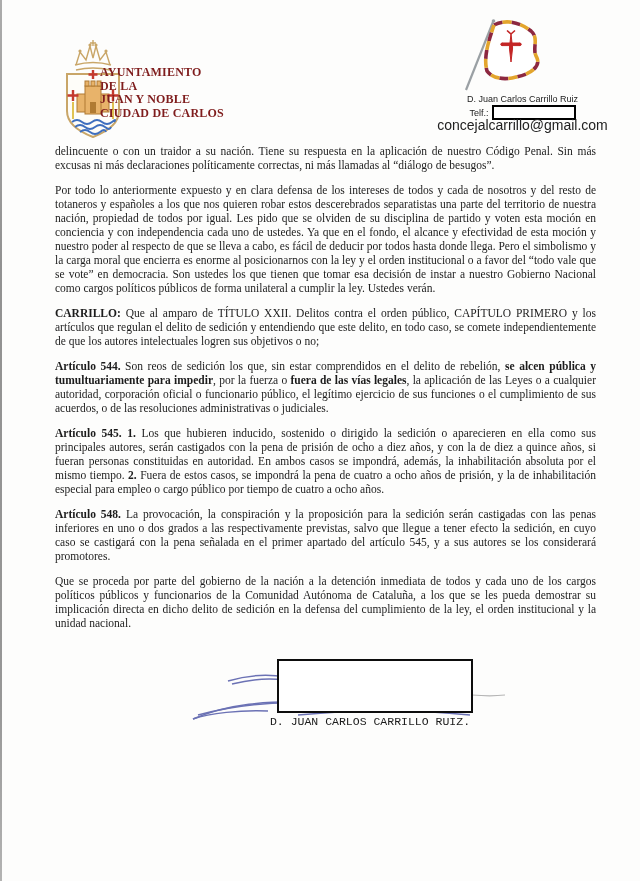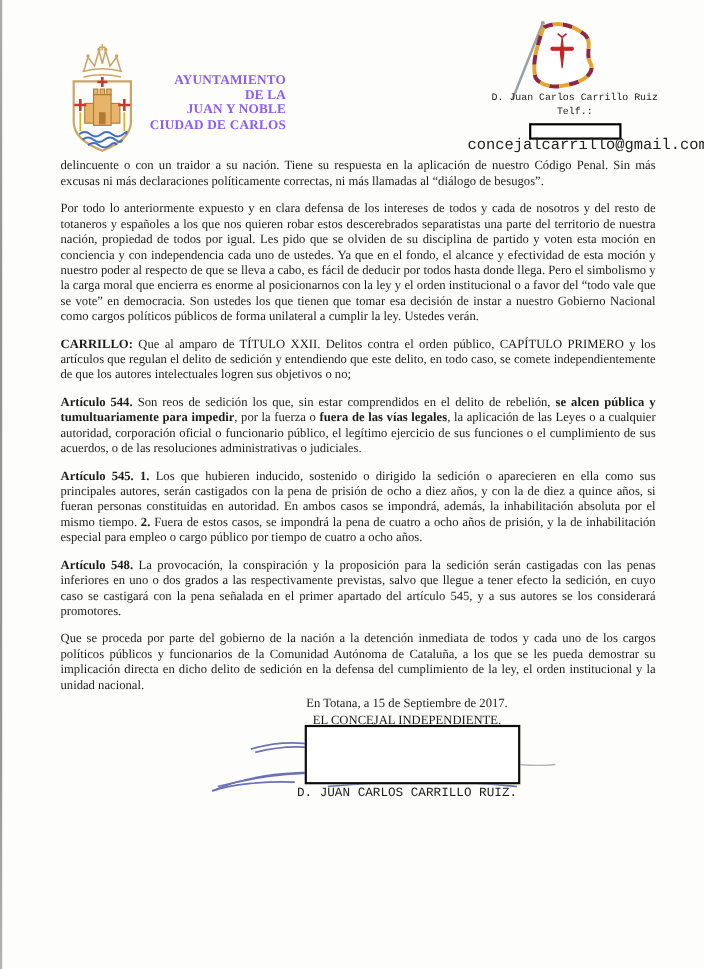--- a/index.html
+++ b/index.html
@@ -2,28 +2,28 @@
 <html><head>
 <meta charset="utf-8">
 <style>
   html,body{margin:0;padding:0;background:#e8e8e8;}
   .page{position:relative;width:640px;height:881px;background:#fdfdfc;overflow:hidden;
         font-family:"Liberation Serif",serif;color:#1c1c1c;}
   .scan-edge-left{position:absolute;left:0;top:0;width:2px;height:100%;
         background:linear-gradient(#6a6a6a,#3a3a3a 30%,#444 80%,#777);opacity:.55;}
   
   .crest{position:absolute;left:52px;top:34px;width:82px;height:108px;}
-  .org-block{position:absolute;left:100px;top:66px;width:160px;text-align:right;
-        font-weight:bold;font-size:12px;line-height:13.5px;letter-spacing:.2px;color:#8b5cf6;}
+  .org-block{position:absolute;left:100px;top:66px;width:160px;text-align:left;
+        font-weight:bold;font-size:12px;line-height:13.5px;letter-spacing:.2px;color:#7f1d1d;}
   .flag{position:absolute;left:438px;top:14px;width:108px;height:80px;}
-  .contact{position:absolute;left:425px;top:84px;width:195px;text-align:center;
-        font-family:Liberation Mono, monospace;color:#222;}
+  .contact{position:absolute;left:425px;top:94px;width:195px;text-align:center;
+        font-family:Liberation Sans, sans-serif;color:#222;}
   .contact .name{font-size:9px;line-height:11px;}
   .contact .role{font-size:10.5px;line-height:12px;font-weight:bold;text-decoration:underline;}
-  .contact .telrow{font-size:9px;line-height:14px;display:flex;justify-content:center;align-items:center;gap:3px;flex-direction:column;}
+  .contact .telrow{font-size:9px;line-height:14px;display:flex;justify-content:center;align-items:center;gap:3px;}
   .redaction-tel{display:inline-block;width:80px;height:11px;background:#fff;border:2px solid #000;}
   .contact .email{font-size:14px;line-height:11px;}
   
   .content{position:absolute;left:55px;top:144px;width:557px;}
   .para{margin:0 16px 11px 0;text-align:justify;font-size:11.5px;line-height:14px;color:#1c1c1c;}
   .para.italic{}
   .seg-bold{font-weight:bold;}
   
   .closing{position:absolute;left:180px;top:633px;width:380px;text-align:center;
         font-size:11.5px;line-height:14.5px;color:#1c1c1c;}
@@ -114,24 +114,20 @@
   <div class="content">
       <p class="para "><span>delincuente o con un traidor a su nación. Tiene su respuesta en la aplicación de nuestro Código Penal. Sin más excusas ni más declaraciones políticamente correctas, ni más llamadas al “diálogo de besugos”.</span></p>
       <p class="para "><span>Por todo lo anteriormente expuesto y en clara defensa de los intereses de todos y cada de nosotros y del resto de totaneros y españoles a los que nos quieren robar estos descerebrados separatistas una parte del territorio de nuestra nación, propiedad de todos por igual. Les pido que se olviden de su disciplina de partido y voten esta moción en conciencia y con independencia cada uno de ustedes. Ya que en el fondo, el alcance y efectividad de esta moción y nuestro poder al respecto de que se lleva a cabo, es fácil de deducir por todos hasta donde llega. Pero el simbolismo y la carga moral que encierra es enorme al posicionarnos con la ley y el orden institucional o a favor del “todo vale que se vote” en democracia. Son ustedes los que tienen que tomar esa decisión de instar a nuestro Gobierno Nacional como cargos políticos públicos de forma unilateral a cumplir la ley. Ustedes verán.</span></p>
       <p class="para "><span class="seg-bold">CARRILLO:</span><span> Que al amparo de TÍTULO XXII. Delitos contra el orden público, CAPÍTULO PRIMERO y los artículos que regulan el delito de sedición y entendiendo que este delito, en todo caso, se comete independientemente de que los autores intelectuales logren sus objetivos o no;</span></p>
       <p class="para italic"><span class="seg-bold">Artículo 544.</span><span> Son reos de sedición los que, sin estar comprendidos en el delito de rebelión, </span><span class="seg-bold">se alcen pública y tumultuariamente para impedir</span><span>, por la fuerza o </span><span class="seg-bold">fuera de las vías legales</span><span>, la aplicación de las Leyes o a cualquier autoridad, corporación oficial o funcionario público, el legítimo ejercicio de sus funciones o el cumplimiento de sus acuerdos, o de las resoluciones administrativas o judiciales.</span></p>
       <p class="para italic"><span class="seg-bold">Artículo 545. 1.</span><span> Los que hubieren inducido, sostenido o dirigido la sedición o aparecieren en ella como sus principales autores, serán castigados con la pena de prisión de ocho a diez años, y con la de diez a quince años, si fueran personas constituidas en autoridad. En ambos casos se impondrá, además, la inhabilitación absoluta por el mismo tiempo. </span><span class="seg-bold">2.</span><span> Fuera de estos casos, se impondrá la pena de cuatro a ocho años de prisión, y la de inhabilitación especial para empleo o cargo público por tiempo de cuatro a ocho años.</span></p>
       <p class="para italic"><span class="seg-bold">Artículo 548.</span><span> La provocación, la conspiración y la proposición para la sedición serán castigadas con las penas inferiores en uno o dos grados a las respectivamente previstas, salvo que llegue a tener efecto la sedición, en cuyo caso se castigará con la pena señalada en el primer apartado del artículo 545, y a sus autores se los considerará promotores.</span></p>
       <p class="para "><span>Que se proceda por parte del gobierno de la nación a la detención inmediata de todos y cada uno de los cargos políticos públicos y funcionarios de la Comunidad Autónoma de Cataluña, a los que se les pueda demostrar su implicación directa en dicho delito de sedición en la defensa del cumplimiento de la ley, el orden institucional y la unidad nacional.</span></p>
     </div>
 
-  <div class="closing">
-    <div>En Totana, a 15 de Septiembre de 2017.</div>
-    <div>EL CONCEJAL INDEPENDIENTE.</div>
-  </div>
 
   <svg class="sig-strokes" viewBox="0 0 380 80">
     <g fill="none" stroke="#5c63ad" stroke-width="1.5" opacity="0.9">
       <path d="M78,26 C 98,20 118,19 136,22"></path>
       <path d="M82,29 C 102,24 120,23 134,25"></path>
       <path d="M43,64 C 75,50 115,44 178,48"></path>
       <path d="M48,60 C 78,52 112,47 150,48"></path>
       <path d="M43,64 C 60,58 90,55 118,56"></path>
       <path d="M148,60 C 210,54 272,55 320,60"></path>
     </g>

